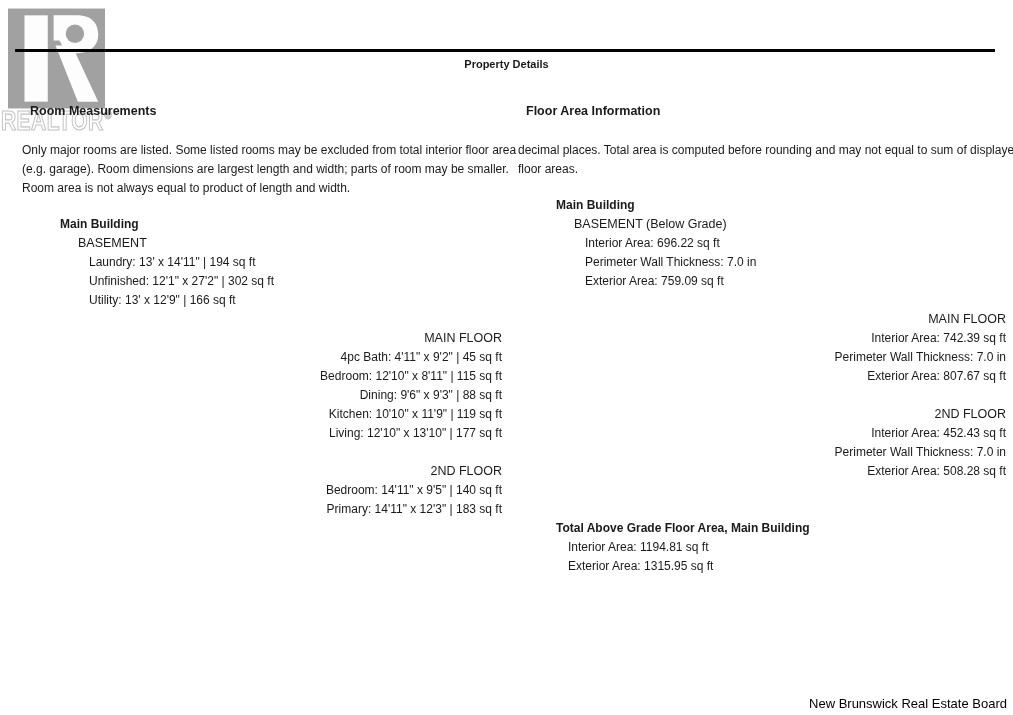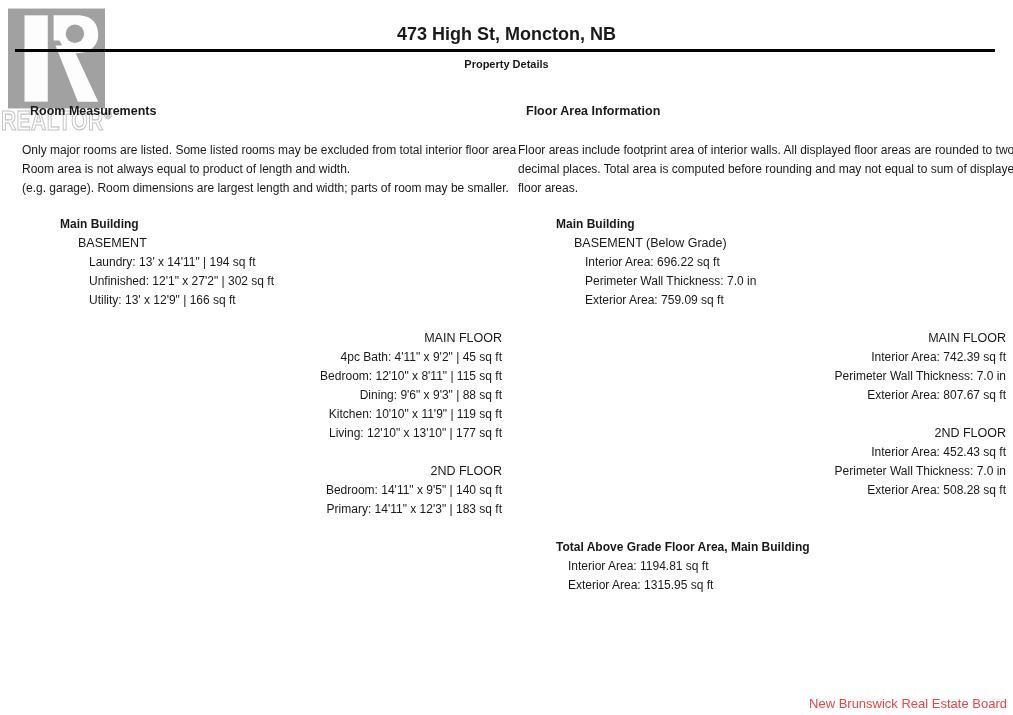--- a/index.html
+++ b/index.html
@@ -103,51 +103,50 @@
 
   .total-block { margin: 38px 0 16px 38px; }
   .total-heading { font-weight: bold; white-space: nowrap; }
   .total-block .line { margin-left: 12px; }
 
   
   .footer {
     position: absolute;
     right: 6px; bottom: 4px;
     font-size: 13px;
-    color: #ef4444;
+    color: #000000;
     z-index: 1;
     white-space: nowrap;
   }
 </style>
 </head>
 <body>
 
 <div class="page">
 
   <div class="logo">
     <svg viewBox="0 0 100 103" width="97" height="101" aria-hidden="true">
       <rect width="100" height="103" fill="#a1a1a1"></rect>
       <rect x="17" y="7" width="24" height="89" fill="#fdfdfd"></rect>
       <path d="M47 7 L71 7 C87 7 93 16 93 27 C93 39 84 46 71 46 L60 46 L53 33 L47 33 Z" fill="#fdfdfd"></path>
       <circle cx="69" cy="26" r="9.5" fill="#a1a1a1"></circle>
       <path d="M49 38 L66 38 L93 96 L72 96 Z" fill="#fdfdfd"></path>
     </svg>
   </div>
   <div class="watermark"><span>REALTOR</span><span class="reg">®</span></div>
 
-  <div class="title">473 High St, Moncton, NB</div>
   <div class="rule"></div>
   <div class="subtitle">Property Details</div>
 
   <div class="col col-left">
     <h2 class="section-heading">Room Measurements</h2>
     <div class="desc">
       <div class="desc-line">Only major rooms are listed. Some listed rooms may be excluded from total interior floor area</div>
+      <div class="desc-line">(e.g. garage). Room dimensions are largest length and width; parts of room may be smaller.</div>
       <div class="desc-line">Room area is not always equal to product of length and width.</div>
-      <div class="desc-line">(e.g. garage). Room dimensions are largest length and width; parts of room may be smaller.</div>
     </div>
 
     <div class="building-name">Main Building</div>
 
     <div class="floor">
       <div class="floor-name">BASEMENT</div>
       <div class="line">Laundry: 13' x 14'11" | 194 sq ft</div>
       <div class="line">Unfinished: 12'1" x 27'2" | 302 sq ft</div>
       <div class="line">Utility: 13' x 12'9" | 166 sq ft</div>
     </div>
@@ -164,21 +163,20 @@
     <div class="floor">
       <div class="floor-name">2ND FLOOR</div>
       <div class="line">Bedroom: 14'11" x 9'5" | 140 sq ft</div>
       <div class="line">Primary: 14'11" x 12'3" | 183 sq ft</div>
     </div>
   </div>
 
   <div class="col col-right">
     <h2 class="section-heading">Floor Area Information</h2>
     <div class="desc">
-      <div class="desc-line">Floor areas include footprint area of interior walls. All displayed floor areas are rounded to two</div>
       <div class="desc-line">decimal places. Total area is computed before rounding and may not equal to sum of displayed</div>
       <div class="desc-line">floor areas.</div>
     </div>
 
     <div class="building-name">Main Building</div>
 
     <div class="floor">
       <div class="floor-name">BASEMENT (Below Grade)</div>
       <div class="line">Interior Area: 696.22 sq ft</div>
       <div class="line">Perimeter Wall Thickness: 7.0 in</div>

